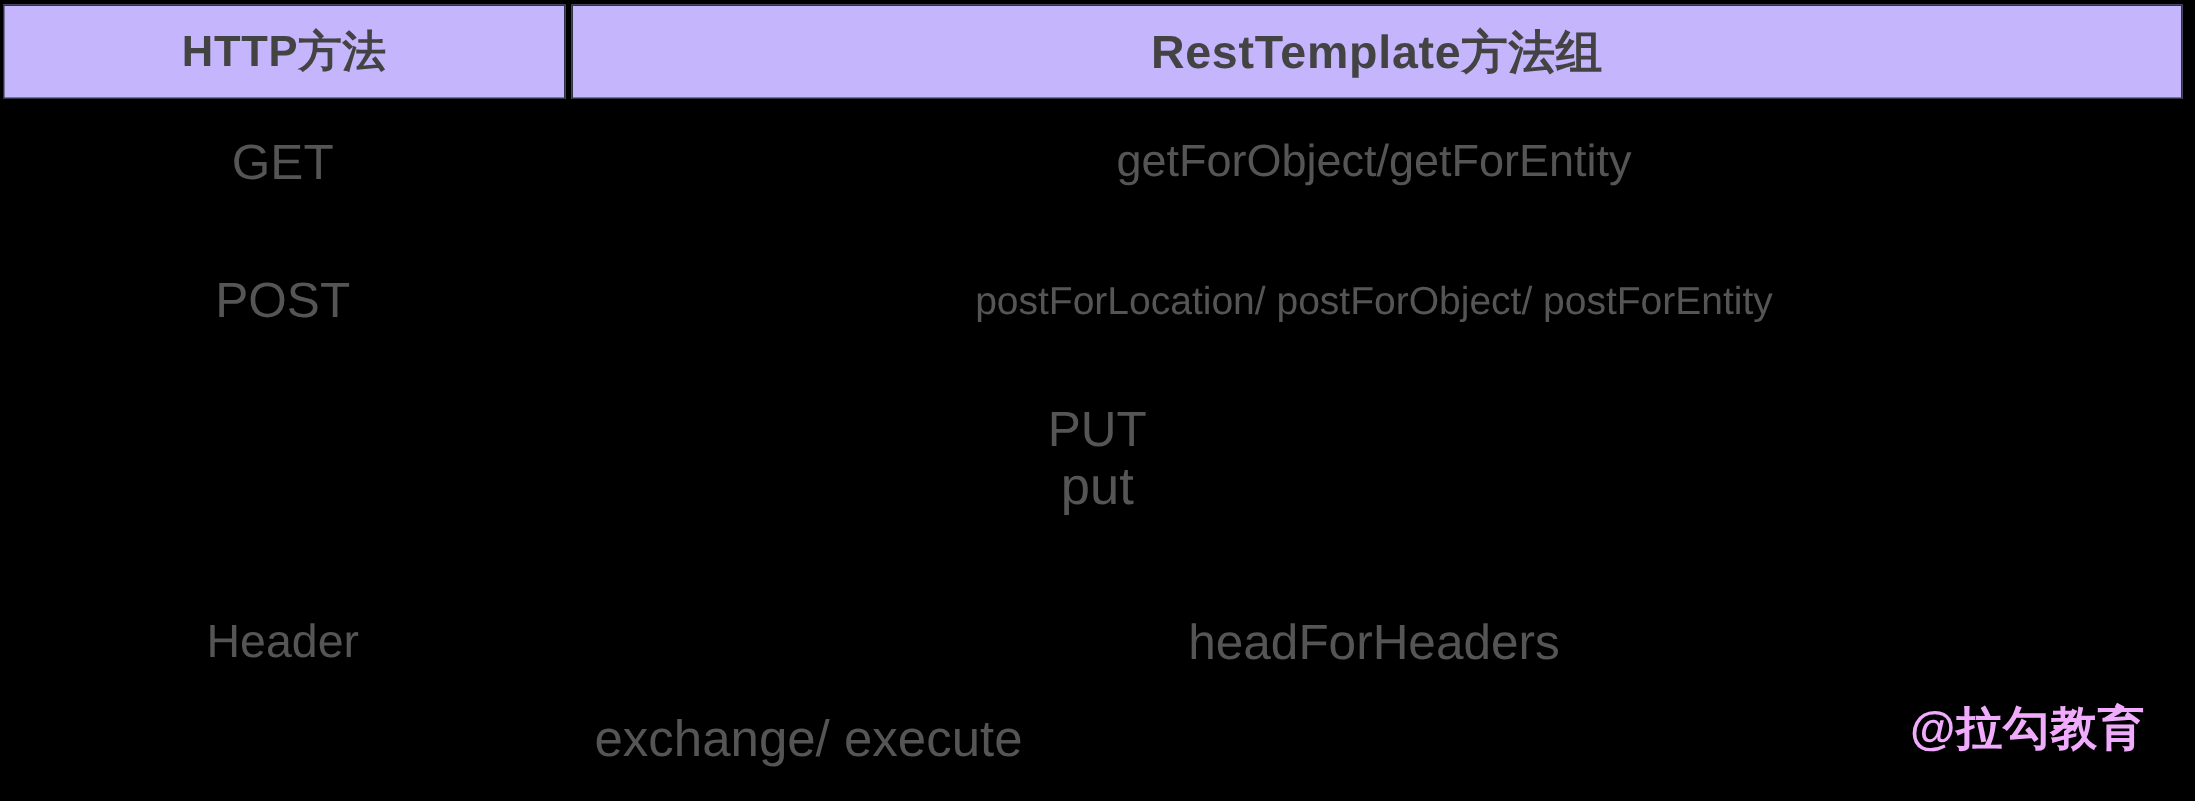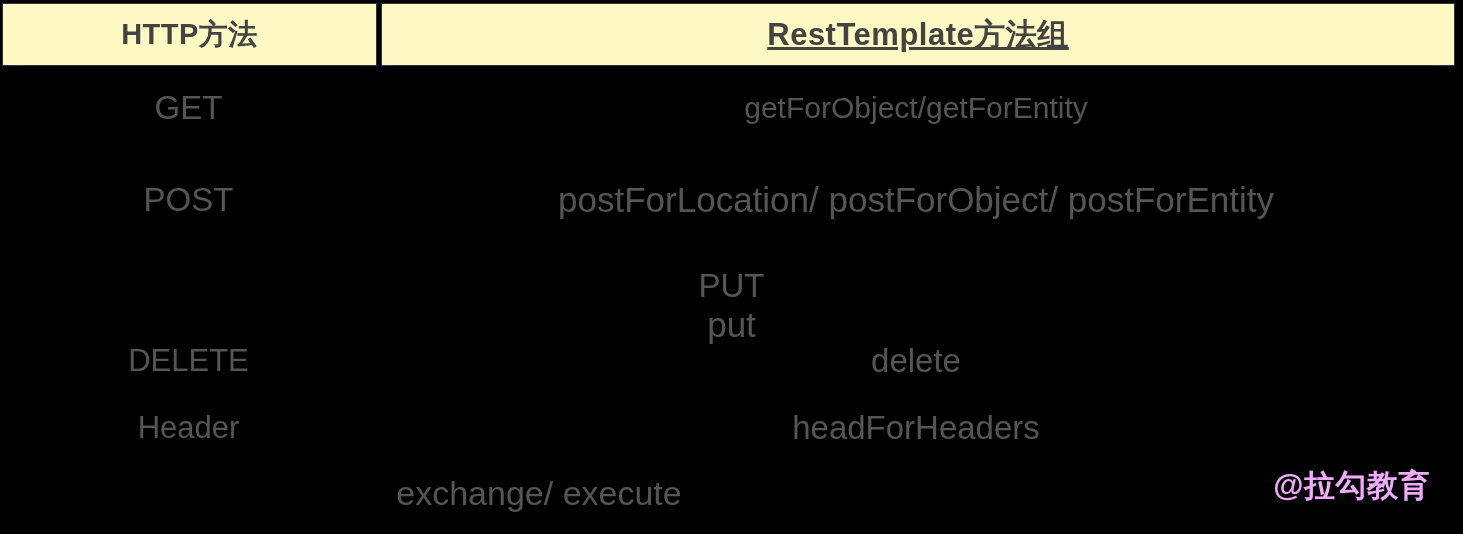--- a/index.html
+++ b/index.html
@@ -28,39 +28,38 @@
   .thead {
     position: absolute;
     left: 2px;
     top: 3px;
     width: 1453px;
     height: 63px;
     display: flex;
     box-sizing: border-box;
   }
   .th {
-    background: #fef9c3;
+    background: #c4b5fd;
     border: 1px solid #2b3440;
     box-sizing: border-box;
     display: flex;
     align-items: center;
     justify-content: center;
     color: #434343;
     font-weight: bold;
     letter-spacing: 0.5px;
   }
   .th-method {
     width: 375px;
     font-size: 29px;
   }
   .th-group {
     flex: 1 1 auto;
     margin-left: 4px;
     font-size: 31px;
-    text-decoration: underline;
   }
 
   
   .tbody {
     position: absolute;
     left: 0;
     top: 67px;
     width: 1463px;
     height: 467px;
   }
@@ -92,21 +91,21 @@
   .row-0 { top: 15px;  height: 52px; }
   .row-1 { top: 107px; height: 52px; }
   .row-2 { top: 200px; height: 52px; flex-direction: column; }
   .row-3 { top: 268px; height: 52px; }
   .row-4 { top: 335px; height: 52px; }
   .row-5 { top: 400px; height: 52px; }
 
   .row-0 .cell-method { font-size: 33px; }
   .row-0 .cell-group  { font-size: 30px; }
   .row-1 .cell-method { font-size: 33px; }
-  .row-1 .cell-group  { font-size: 35px; }
+  .row-1 .cell-group  { font-size: 26px; }
   .row-2 .cell-method { font-size: 33px; }
   .row-2 .cell-group  { font-size: 35px; }
   .row-3 .cell-method { font-size: 31px; }
   .row-3 .cell-group  { font-size: 33px; }
   .row-4 .cell-method { font-size: 31px; }
   .row-4 .cell-group  { font-size: 33px; }
   .row-5 .cell-method { font-size: 32px; }
   .row-5 .cell-group  { font-size: 34px; }
 
   
@@ -141,24 +140,20 @@
     <div class="row row-1">
       <div class="cell cell-method">POST</div>
       <div class="cell cell-group">postForLocation/ postForObject/ postForEntity</div>
     </div>
 
     <div class="row row-2">
       <div class="cell cell-method">PUT</div>
       <div class="cell cell-group">put</div>
     </div>
 
-    <div class="row row-3">
-      <div class="cell cell-method">DELETE</div>
-      <div class="cell cell-group">delete</div>
-    </div>
 
     <div class="row row-4">
       <div class="cell cell-method">Header</div>
       <div class="cell cell-group">headForHeaders</div>
     </div>
 
     <div class="row row-5">
       <div class="cell cell-group">exchange/ execute</div>
     </div>
 

